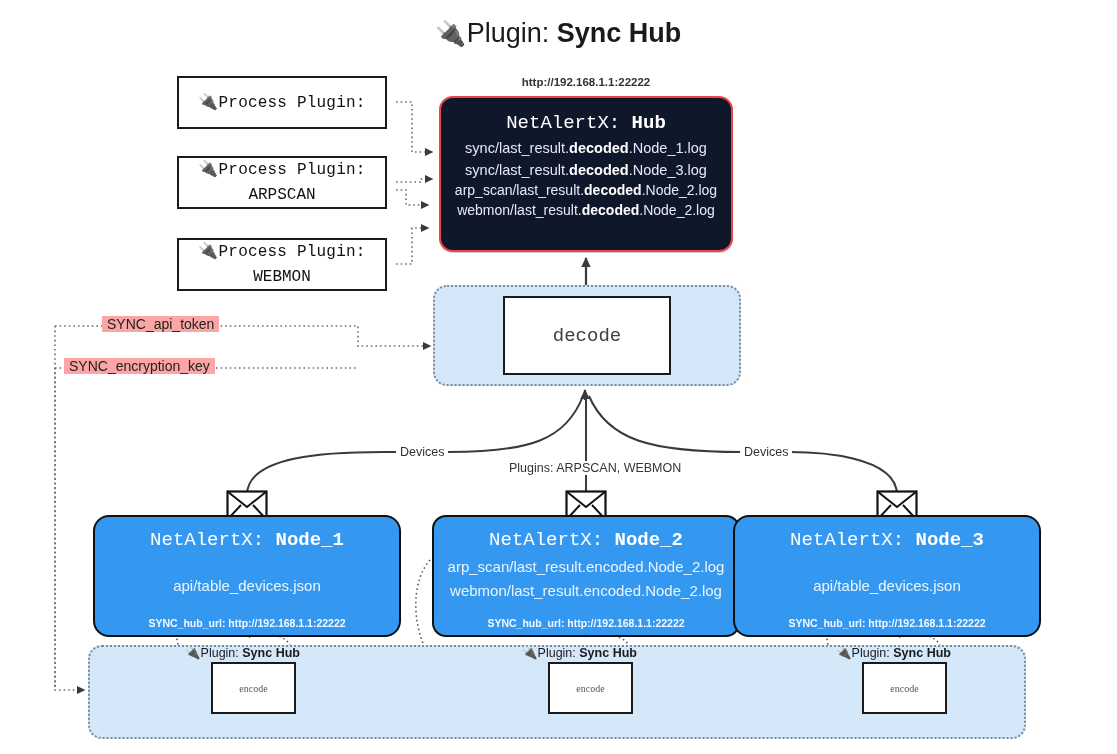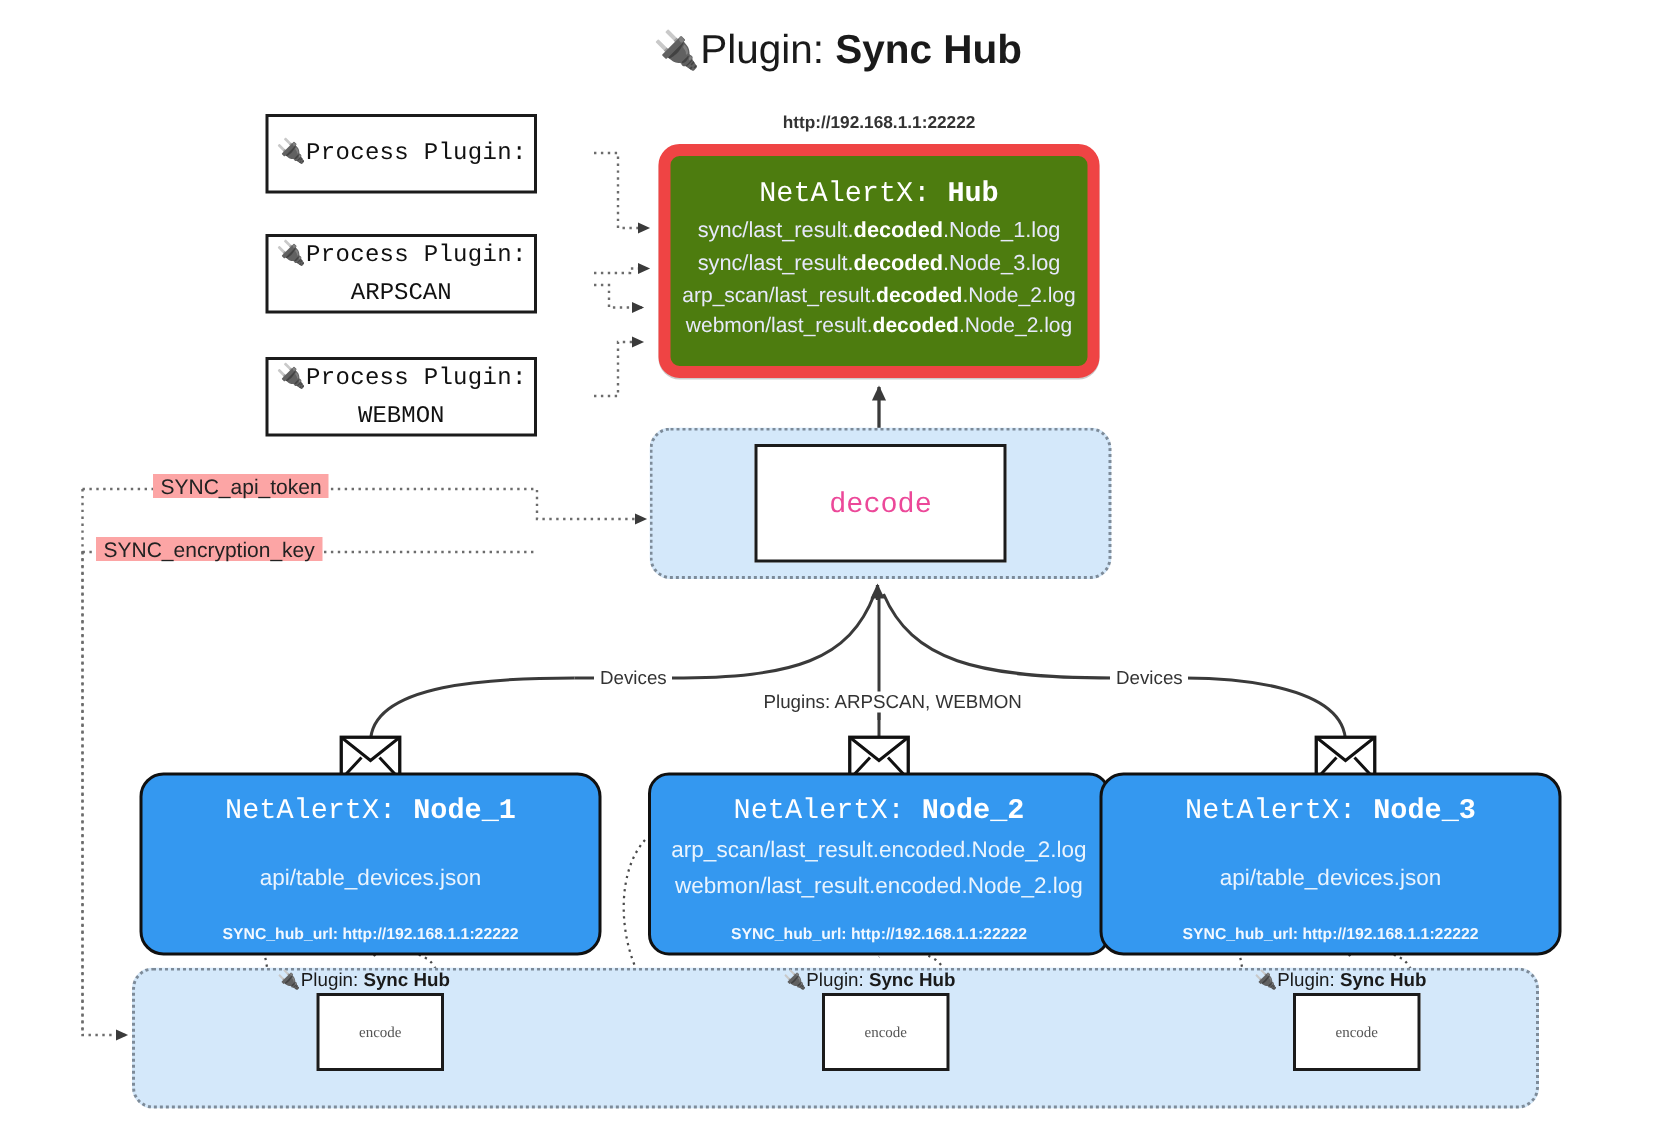--- a/index.html
+++ b/index.html
@@ -8,51 +8,51 @@
   .canvas{position:absolute;inset:0;}
   svg.wires{position:absolute;left:0;top:0;width:1117px;height:754px;overflow:visible;}
 
   
   .title{position:absolute;left:0;top:18px;width:1117px;text-align:center;
          font-size:27px;color:#1a1a1a;white-space:nowrap;}
   .title .plug{font-size:25px;}
   .title .bold{font-weight:bold;}
 
   
-  .procbox{position:absolute;width:181px;height:53px;background:#fff;
+  .procbox{position:absolute;width:210px;height:53px;background:#fff;
            border:2px solid #1b1b1b;box-sizing:border-box;
            font-family:"Liberation Mono","DejaVu Sans Mono",monospace;
            font-size:16px;line-height:1.55;text-align:center;
            display:flex;flex-direction:column;justify-content:center;color:#111;}
   .procbox .l1{letter-spacing:.2px;}
   .procbox .plug{font-family:"Liberation Sans",sans-serif;}
 
   
   .hub{position:absolute;left:439px;top:96px;width:294px;height:156px;
-       background:#4d7c0f;border:8px solid #ef4444;border-radius:14px;
+       background:#0f172a;border:2px solid #ef4444;border-radius:14px;
        box-sizing:border-box;box-shadow:0 1px 0 #0003;}
   .hub .htitle{font-family:"Liberation Mono","DejaVu Sans Mono",monospace;
        font-size:19px;color:#fff;text-align:center;margin-top:14px;}
   .hub .htitle b{font-weight:bold;}
   .hub .line{color:#e7e9fb;font-size:14.5px;text-align:center;margin-top:6px;
        white-space:nowrap;}
   .hub .line.tight{margin-top:4px;font-size:14px;}
   .hub .line b{color:#fff;font-weight:bold;}
   .huburl{position:absolute;left:439px;top:76px;width:294px;text-align:center;
           font-size:11.5px;font-weight:bold;color:#333;}
 
   
   .lbox{position:absolute;background:#d4e8fa;border:2px dotted #7d8b99;
         border-radius:14px;box-sizing:border-box;}
   .decode-wrap{left:433px;top:285px;width:308px;height:101px;}
   .bottom-wrap{left:88px;top:645px;width:938px;height:94px;}
 
   .whitebox{position:absolute;background:#fff;border:2px solid #1b1b1b;
             box-sizing:border-box;display:flex;align-items:center;
-            justify-content:center;color:#ec4899;}
+            justify-content:center;color:#404040;}
   .decode{left:503px;top:296px;width:168px;height:79px;font-size:19px;
           font-family:"Liberation Mono","DejaVu Sans Mono",monospace;}
   .encode{width:85px;height:52px;font-size:10px;
           font-family:Liberation Serif, serif;color:#555;}
 
   .plugtag{position:absolute;font-size:12.5px;color:#1a1a1a;white-space:nowrap;}
   .plugtag b{font-weight:bold;}
 
   
   .node{position:absolute;width:308px;height:122px;background:#3498f0;

